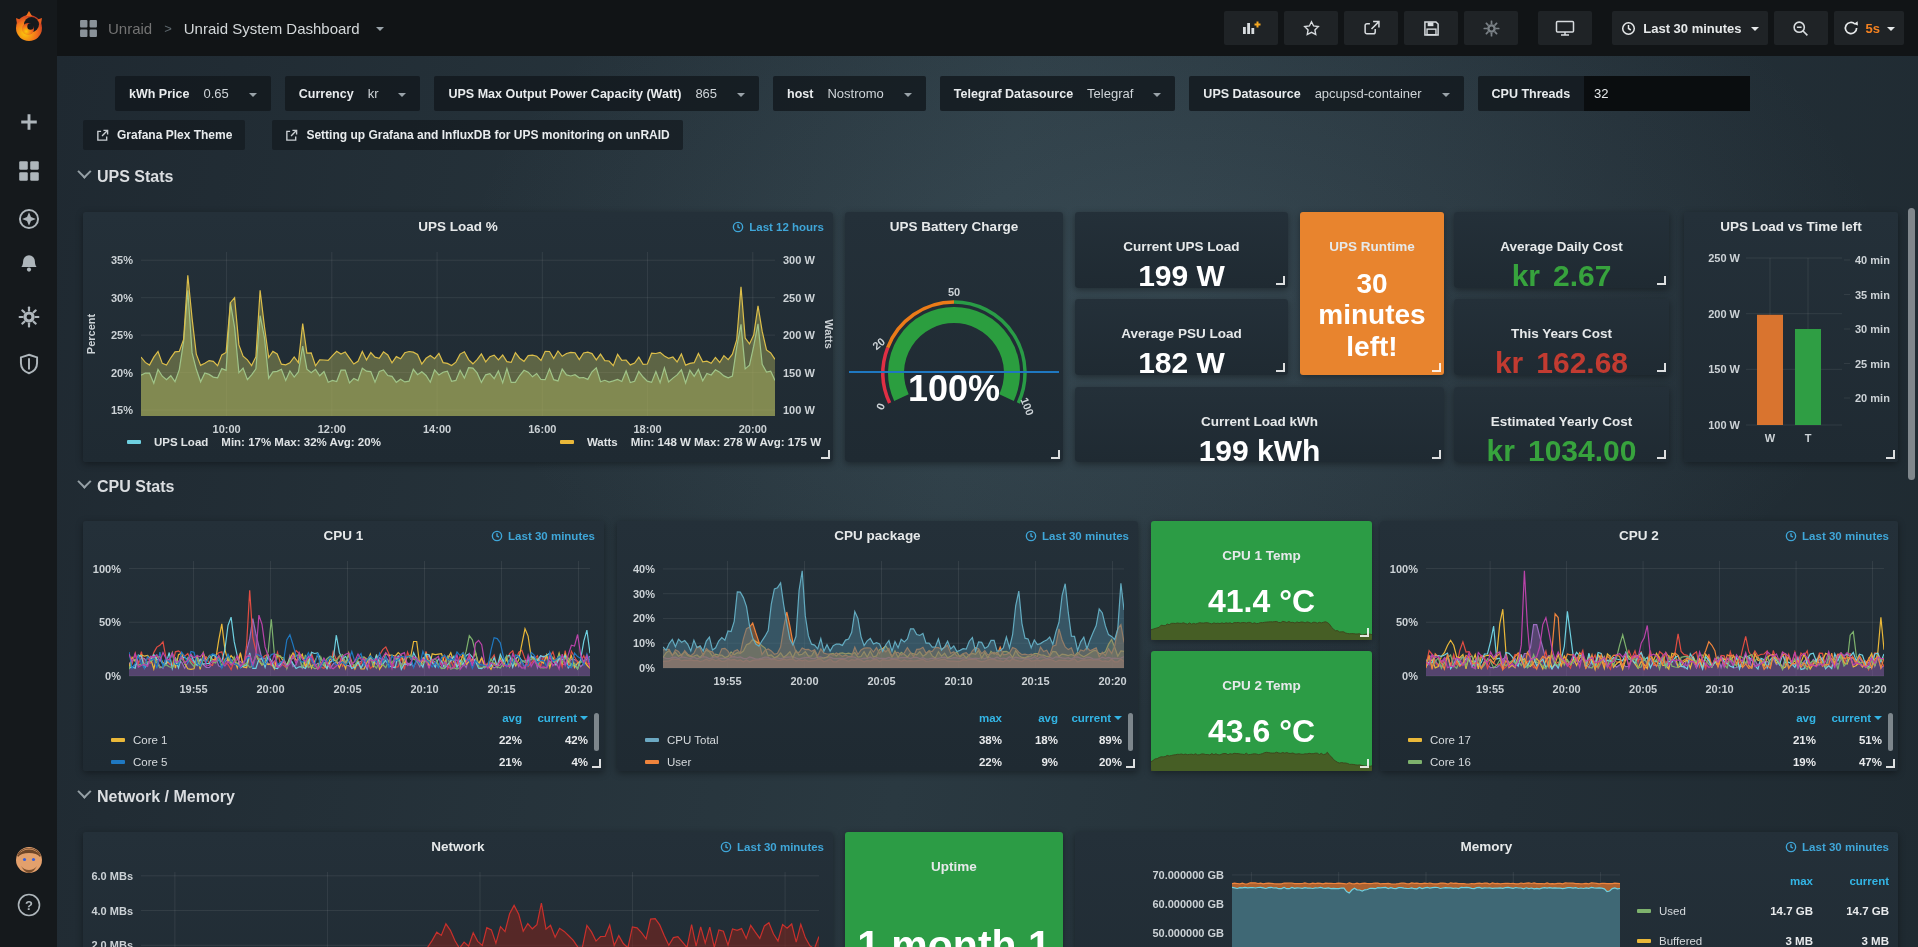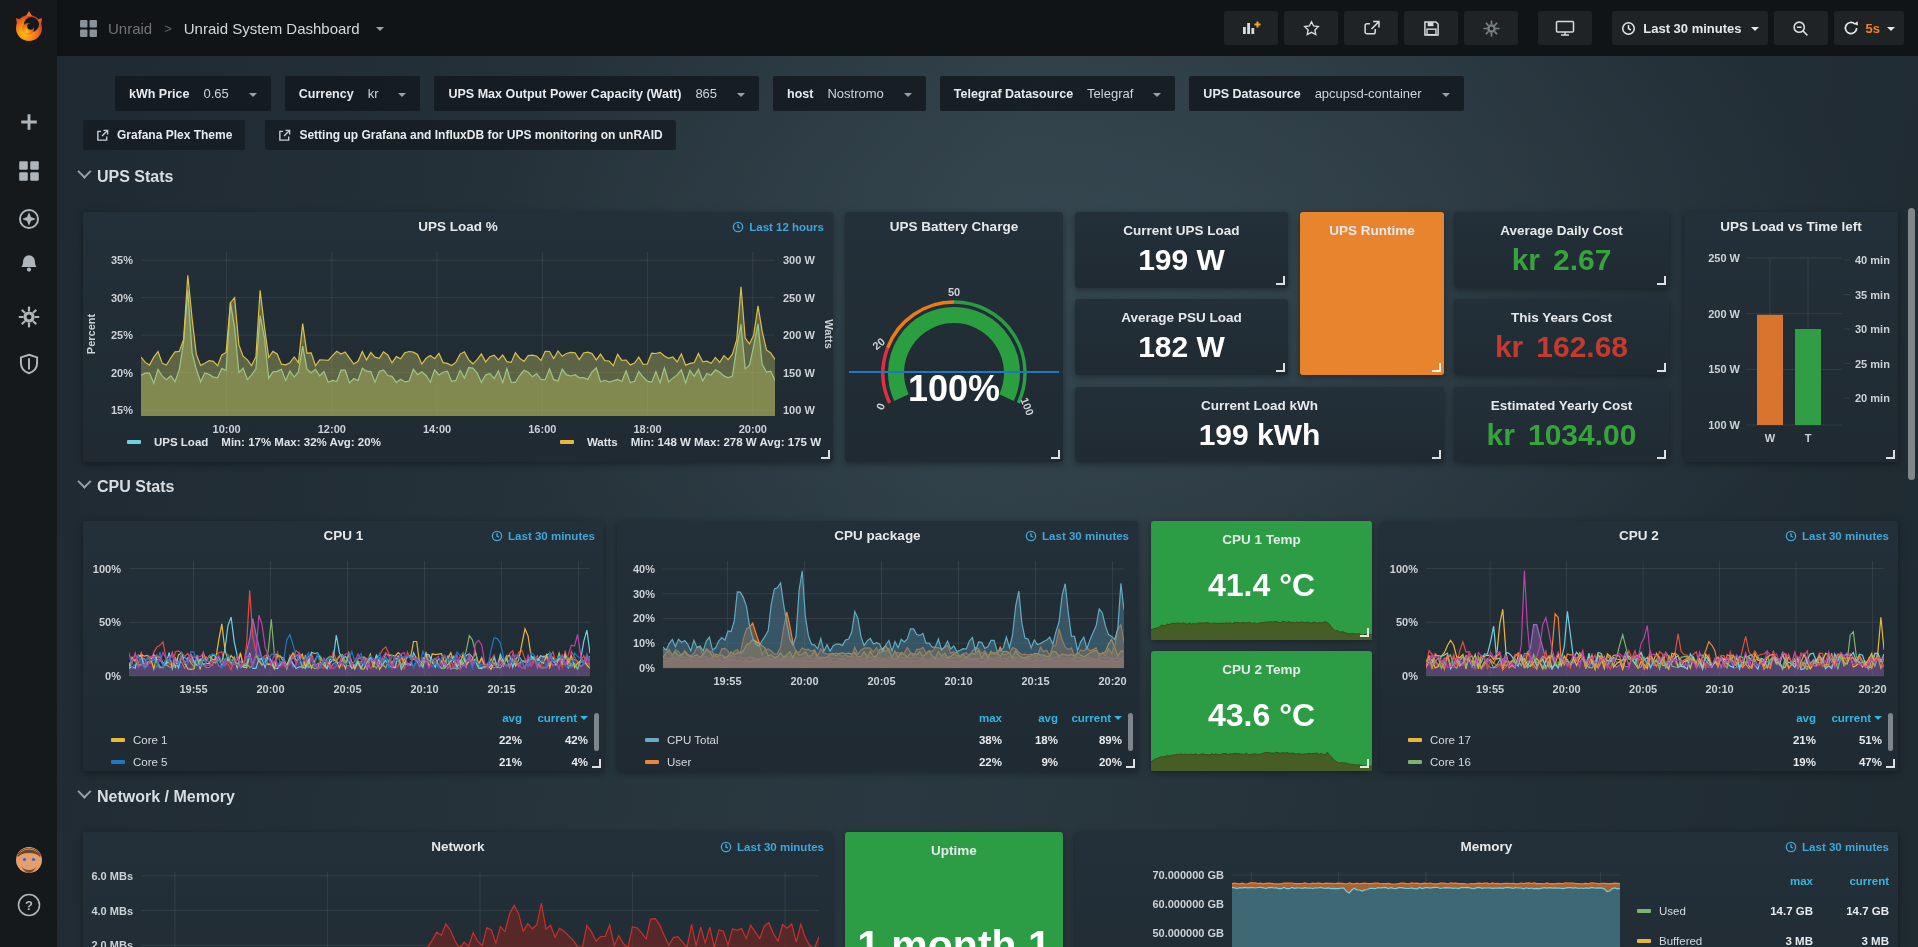--- a/index.html
+++ b/index.html
@@ -24,42 +24,42 @@
   .dash{position:absolute;left:57px;top:56px;width:1861px;height:891px;
     background:radial-gradient(1100px 650px at 60% 26%,rgba(115,145,160,.20),rgba(0,0,0,0) 65%),
                linear-gradient(100deg,#1f2931 0%,#2a3941 48%,#232f37 78%,#1f2a31 100%);}
   
   .vrow{position:absolute;left:26px;top:20px;display:flex;gap:14px;align-items:center;padding-left:32px;}
   .vbox{display:inline-flex;align-items:center;gap:14px;height:35px;padding:0 14px;background:rgba(18,24,29,.82);border-radius:2px;cursor:pointer;}
   .vbox .vl{font-size:12.5px;font-weight:700;color:#e8ebed;}
   .vbox .vv{font-size:13px;color:#cfd4d8;}
   .vinput{height:35px;width:146px;background:#0a0d0f;border:none;color:#e8ebed;font-size:13px;
     font-family:"Liberation Sans",sans-serif;padding:0 10px;outline:none;}
-  .lrow{position:absolute;left:26px;top:64px;display:flex;gap:20px;text-align:right;}
+  .lrow{position:absolute;left:26px;top:64px;display:flex;gap:27px;text-align:right;}
   .linkbox{display:inline-flex;align-items:center;gap:8px;height:30px;padding:0 13px;background:rgba(20,27,32,.75);
     border-radius:2px;font-size:12px;font-weight:700;color:#e8ebed;cursor:pointer;text-decoration:none;}
   .sect{position:absolute;display:flex;align-items:flex-start;gap:9px;cursor:pointer;}
   .sect .st{font-size:16px;font-weight:700;color:#dadde0;}
   .chev{display:inline-block;width:8px;height:8px;border-right:2px solid #96a0a6;border-bottom:2px solid #96a0a6;transform:rotate(45deg) translateY(-2px);}
   
   .panel{position:absolute;background:linear-gradient(180deg,#243039,#1f2a32);border-radius:3px;
     box-shadow:0 2px 7px rgba(0,0,0,.38);}
   .panel.green{background:#2c9c45;}
   .panel.orange{background:#e8842e;}
   .p-title{position:absolute;top:7px;left:0;right:0;text-align:center;font-size:13.5px;font-weight:700;color:#e6e9ea;cursor:pointer;z-index:3;}
   .p-time{position:absolute;top:9px;right:9px;display:flex;align-items:center;gap:5px;font-size:11.5px;
     font-weight:700;color:#3fa6d8;cursor:pointer;z-index:3;}
   .rsz{position:absolute;right:3px;bottom:3px;width:7px;height:7px;border-right:2px solid rgba(255,255,255,.85);
     border-bottom:2px solid rgba(255,255,255,.85);cursor:nwse-resize;z-index:4;}
   .chart{position:absolute;left:0;top:0;}
   .chart text{font-size:11px;font-weight:600;fill:#ccd2d6;font-family:"Liberation Sans",sans-serif;}
   .grid{stroke:rgba(255,255,255,.08);stroke-width:1;}
   
   .statp{display:flex;flex-direction:column;align-items:center;}
-  .s-title{margin-top:11px;font-size:13.5px;font-weight:700;color:#e6e9ea;}
+  .s-title{margin-top:27px;font-size:13.5px;font-weight:700;color:#e6e9ea;}
   .s-value{margin-top:7px;font-size:30px;font-weight:700;color:#fff;display:flex;gap:13px;line-height:1;}
   .runtime-val{margin-top:14px;width:116px;text-align:center;font-size:28px;font-weight:700;color:#fff;line-height:1.12;}
   .temp-val{margin-top:22px;font-size:32px;font-weight:700;color:#fff;line-height:1;}
   .uptime-val{position:absolute;top:90px;left:0;right:0;text-align:center;font-size:41px;font-weight:700;color:#fff;white-space:nowrap;}
   .gauge-line{position:absolute;left:4px;right:4px;top:159px;height:2px;background:#1f78c1;z-index:1;}
   
   .legend-inline{position:absolute;left:44px;right:12px;top:224px;display:flex;justify-content:space-between;
     font-size:11.5px;font-weight:700;color:#dfe3e5;}
   .li{display:flex;align-items:center;gap:13px;cursor:pointer;}
   .mk{width:14px;height:4px;border-radius:1px;display:inline-block;}
@@ -278,20 +278,24 @@
         </div>
       <div class="vbox">
         <span class="vl">Telegraf Datasource</span>
         <span class="vv">Telegraf</span>
           <span class="caret"></span>
         </div>
       <div class="vbox">
         <span class="vl">UPS Datasource</span>
         <span class="vv">apcupsd-container</span>
           <span class="caret"></span>
+        </div>
+      <div class="vbox" style="padding-right:0;gap:0">
+        <span class="vl" style="margin-right:14px">CPU Threads</span>
+        <input class="vinput" value="32" style="">
         </div>
     </div>
 
     <div class="lrow">
       <a class="linkbox">
         <svg width="13" height="13" viewBox="0 0 14 14">
           <path d="M5.5 2.5H2v9.5h9.5V8" fill="none" stroke="#c9ced2" stroke-width="1.5"></path>
           <path d="M8 1.5h4.5V6M12 2 6.5 7.5" fill="none" stroke="#c9ced2" stroke-width="1.5"></path>
           </svg>
         <span>Grafana Plex Theme</span>
@@ -404,20 +408,21 @@
     <div class="panel statp" style="left:1018px;top:156px;width:213px;height:76px">
       <div class="s-title">Current UPS Load</div>
       <div class="s-value">
           <span style="color: rgb(255, 255, 255);">199 W</span>
         </div>
       <div class="rsz"></div>
     </div>
 
     <div class="panel orange statp" style="left:1243px;top:156px;width:144px;height:163px">
       <div class="s-title">UPS Runtime</div>
+      <div class="runtime-val">30 minutes left!</div>
       <div class="rsz"></div>
     </div>
 
     <div class="panel statp" style="left:1397px;top:156px;width:215px;height:76px">
       <div class="s-title">Average Daily Cost</div>
       <div class="s-value" style="color: rgb(55, 163, 61);">
         <span>kr</span>
           <span>2.67</span>
         </div>
       <div class="rsz"></div>

